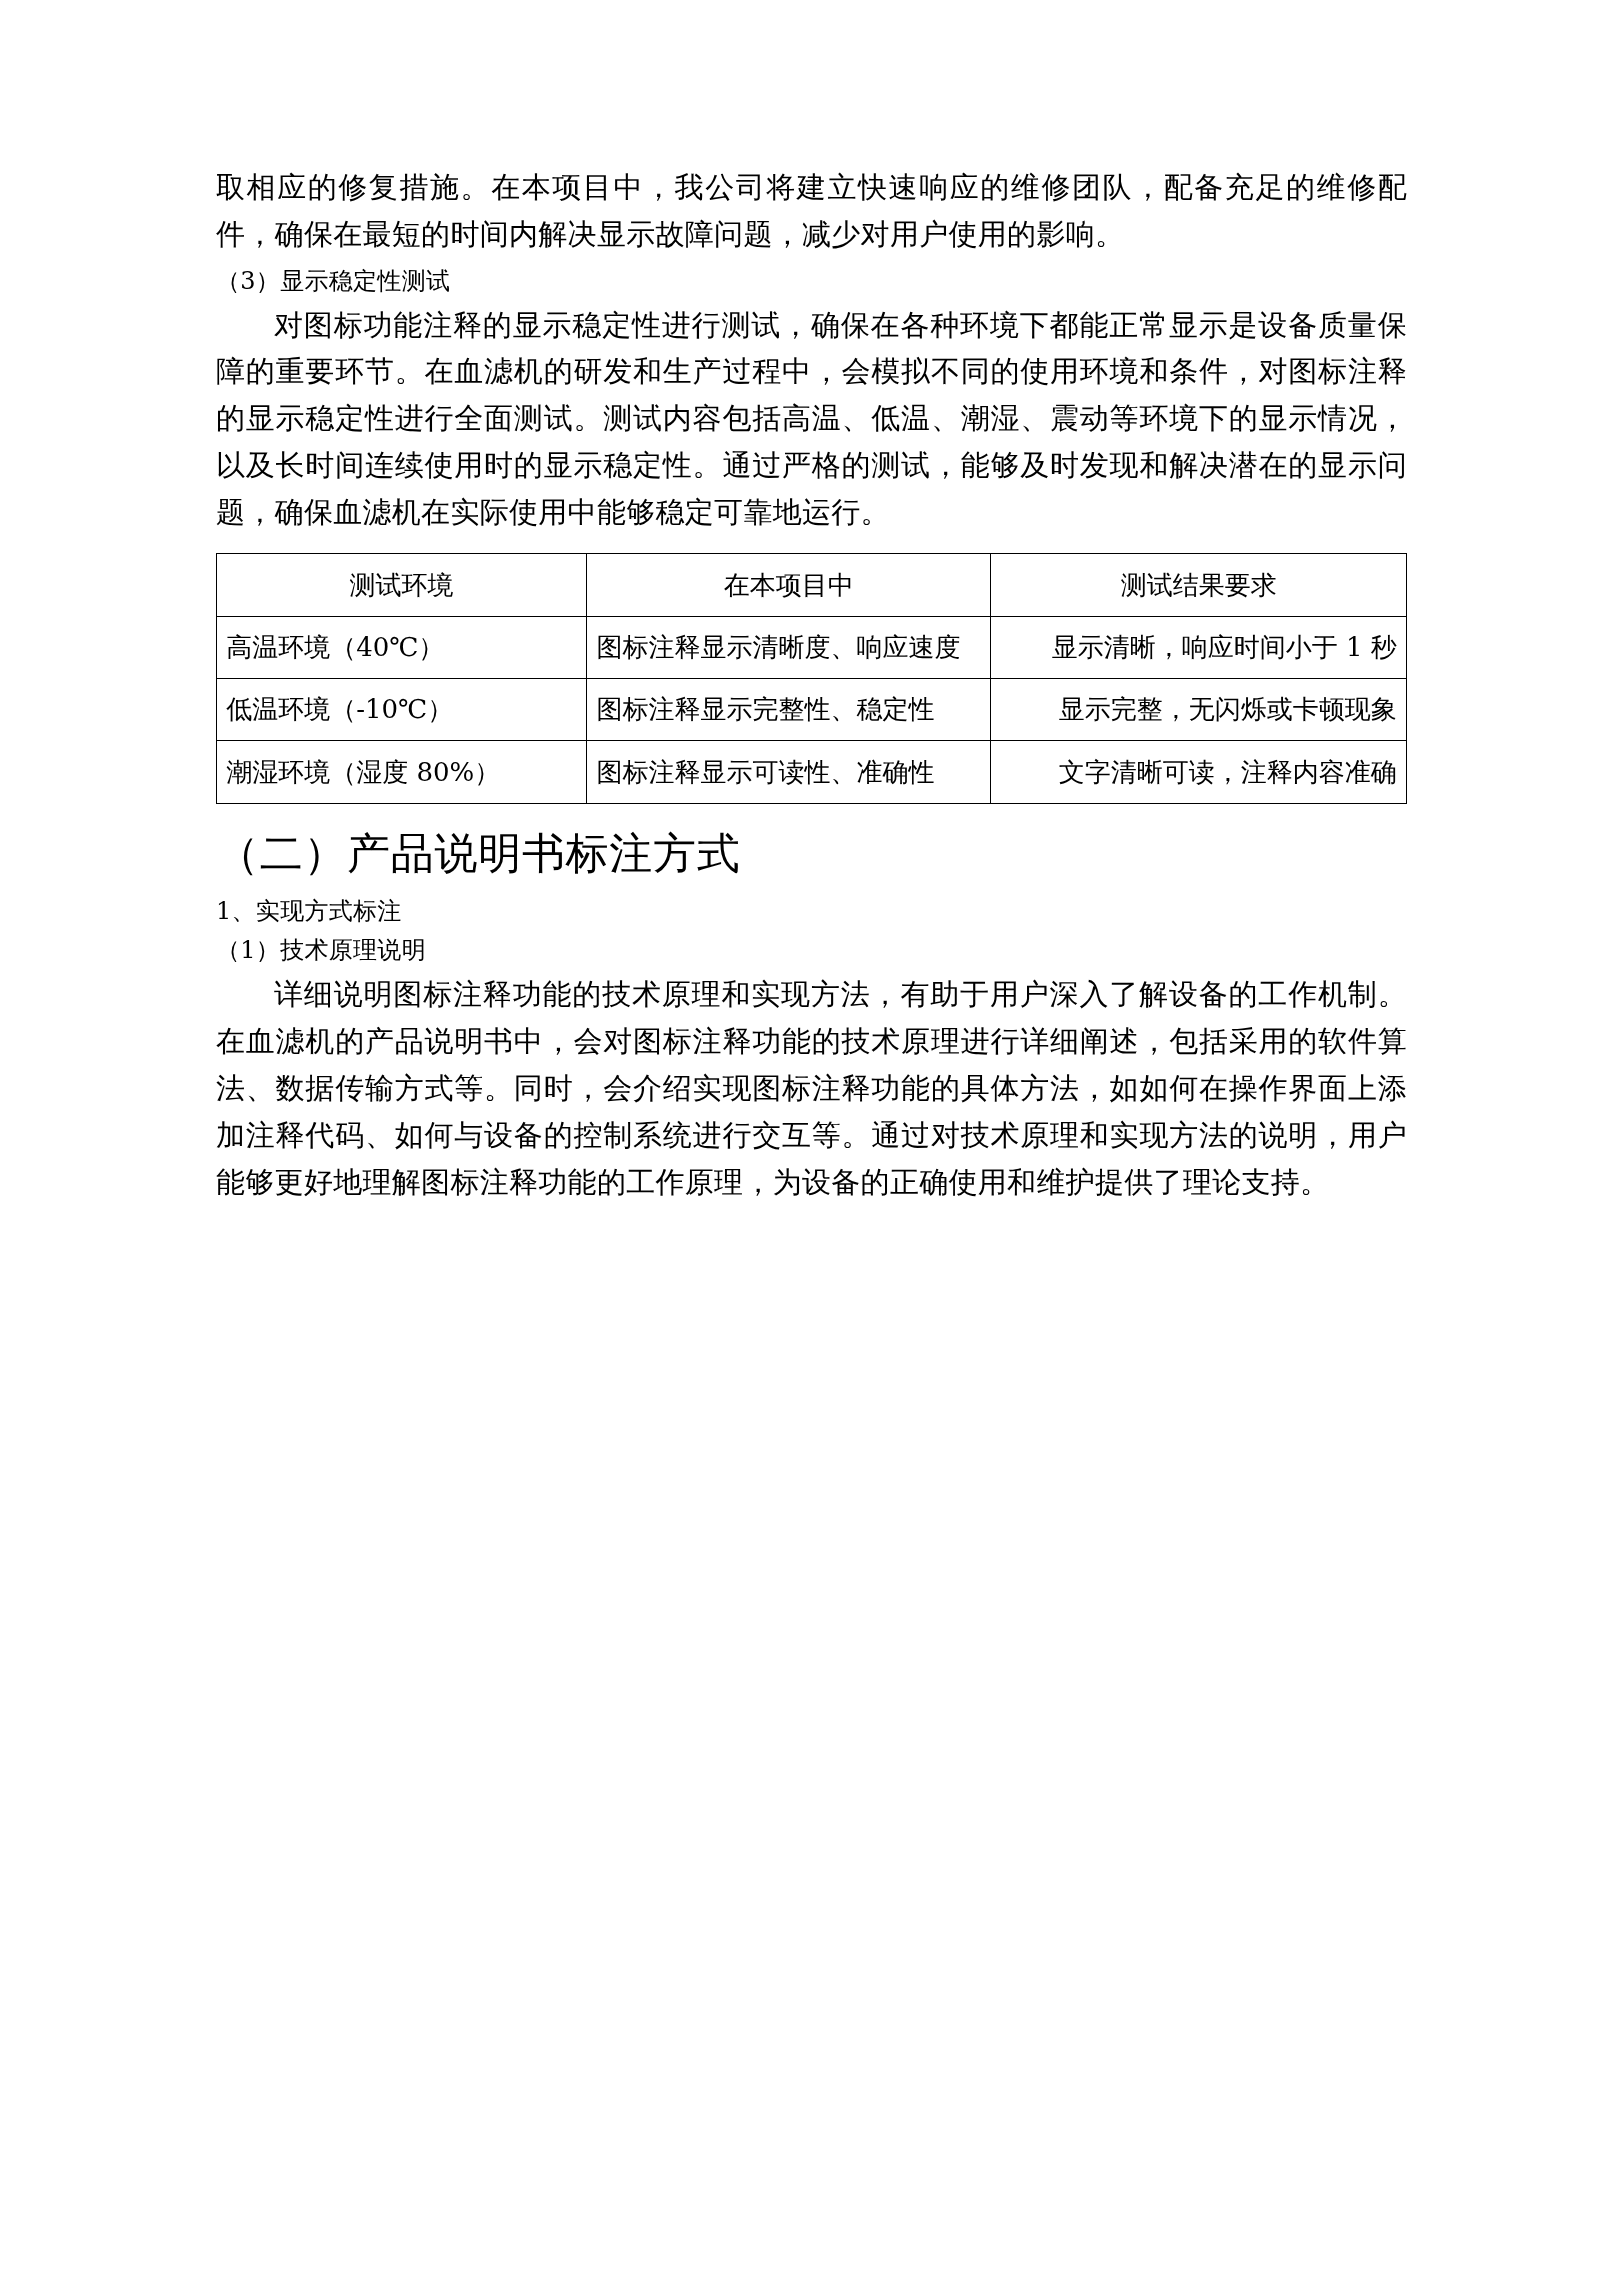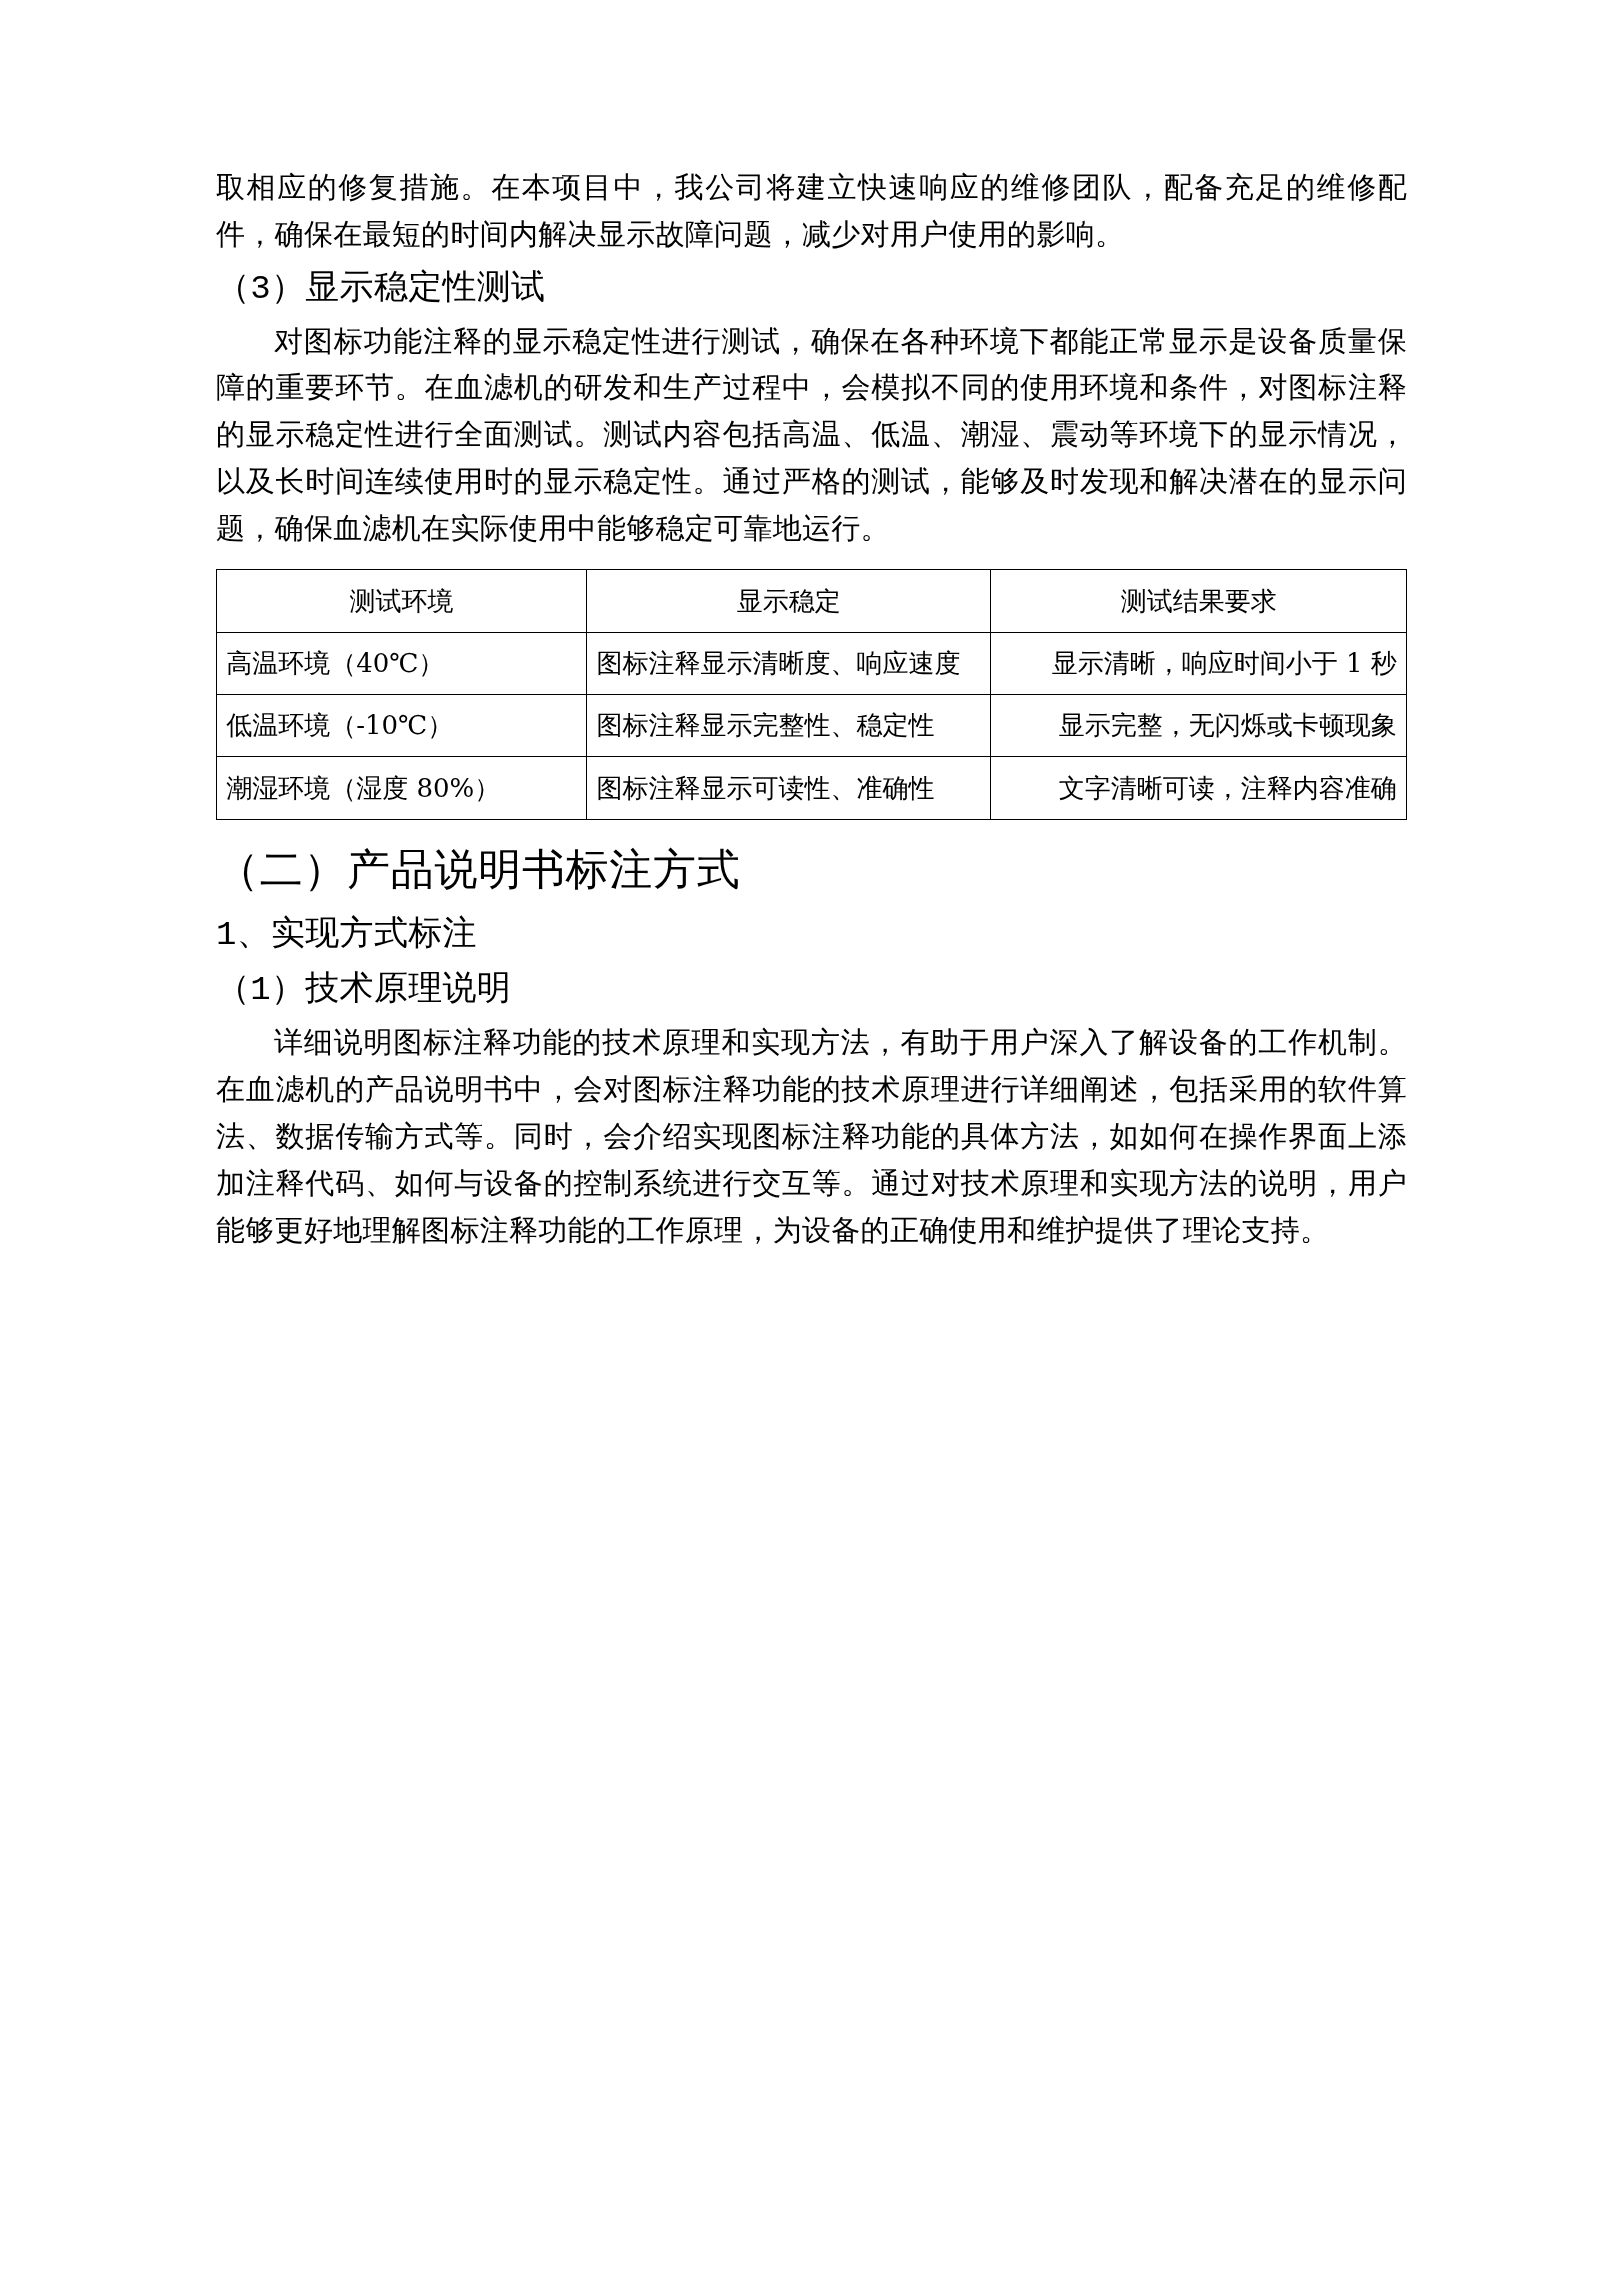--- a/index.html
+++ b/index.html
@@ -31,24 +31,23 @@
   .indent {
     text-indent: 58px;
   }
   .heading-lvl2 {
     font-size: 43px;
     line-height: 1.5;
     margin: 17px 0 6.5px 0;
     letter-spacing: 0.7px;
   }
   .heading-lvl3 {
-    font-size: 34px;
+    font-size: 24px;
     line-height: 1.6;
     margin: 1.3px 0 1.3px 0;
-    font-family: Liberation Mono, monospace;
   }
   table.test-table {
     border-collapse: collapse;
     width: 100%;
     margin: 17px 0 9.2px 0;
     table-layout: fixed;
     padding-left: 16px;
   }
   table.test-table td {
     border: 1.3px solid #000000;
@@ -81,21 +80,21 @@
   <p class="para">取相应的修复措施。在本项目中，我公司将建立快速响应的维修团队，配备充足的维修配件，确保在最短的时间内解决显示故障问题，减少对用户使用的影响。</p>
 
   <p class="para heading-lvl3">（3）显示稳定性测试</p>
 
   <p class="para indent">对图标功能注释的显示稳定性进行测试，确保在各种环境下都能正常显示是设备质量保障的重要环节。在血滤机的研发和生产过程中，会模拟不同的使用环境和条件，对图标注释的显示稳定性进行全面测试。测试内容包括高温、低温、潮湿、震动等环境下的显示情况，以及长时间连续使用时的显示稳定性。通过严格的测试，能够及时发现和解决潜在的显示问题，确保血滤机在实际使用中能够稳定可靠地运行。</p>
 
   <table class="test-table">
     <tbody>
       <tr class="header">
         <td class="c0">测试环境</td>
-        <td class="c1">显示稳定</td>
+        <td class="c1">在本项目中</td>
         <td class="c2">测试结果要求</td>
       </tr>
       <tr>
         <td class="c0">高温环境（40℃）</td>
         <td class="c1">图标注释显示清晰度、响应速度</td>
         <td class="c2">显示清晰，响应时间小于 1 秒</td>
       </tr>
       <tr>
         <td class="c0">低温环境（-10℃）</td>
         <td class="c1">图标注释显示完整性、稳定性</td>

